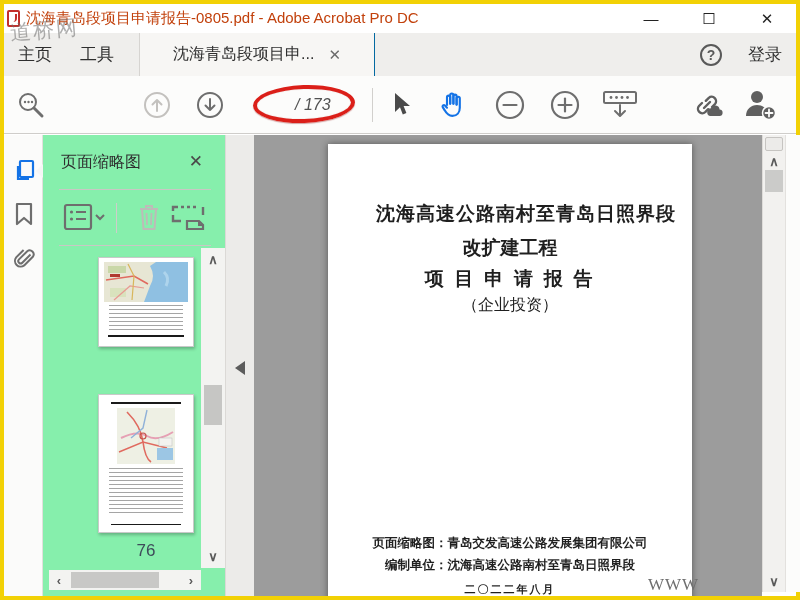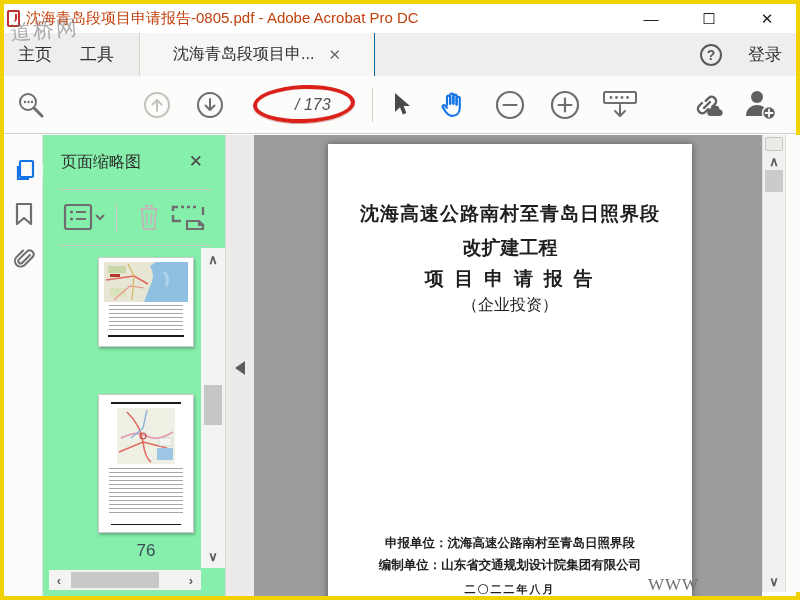--- a/index.html
+++ b/index.html
@@ -60,21 +60,21 @@
   .scroll-arrow { color:#5a5a5a; font-size:13px; text-align:center; width:100%; position:absolute; font-weight:bold; }
   .v-thumb { position:absolute; left:3px; top:137px; width:18px; height:40px; background:#c6c6c4; }
   .h-scroll { position:absolute; left:6px; bottom:6px; width:152px; height:20px; background:#f3f3f1; display:flex; align-items:center; }
   .h-thumb { position:absolute; left:22px; top:2px; width:88px; height:16px; background:#c8c8c6; }
 
   .collapse-strip { position:absolute; left:221px; top:0; width:29px; bottom:0; background:#ecebe9; border-left:1px solid #dbd9d6; }
   .collapse-arrow { position:absolute; left:9px; top:226px; width:0; height:0; border-top:7px solid transparent; border-bottom:7px solid transparent; border-right:10px solid #5c5c5c; }
 
   .docarea { position:absolute; left:250px; top:0; width:508px; bottom:0; background:#9c9c9c; overflow:hidden; }
   .page { position:absolute; left:74px; top:9px; width:364px; height:470px; background:#fff; box-shadow:0 0 7px rgba(0,0,0,.45); font-family:"Liberation Serif", serif; color:#1f1f1f; }
-  .pg-t1 { position:absolute; top:57px; width:100%; text-align:center; font-size:19px; font-weight:bold; letter-spacing:1px; }
+  .pg-t1 { position:absolute; top:57px; width:100%; text-align:left; font-size:19px; font-weight:bold; letter-spacing:1px;padding-left:48px; }
   .pg-t2 { position:absolute; top:91px; width:100%; text-align:center; font-size:19px; font-weight:bold; }
   .pg-t3 { position:absolute; top:122px; width:100%; text-align:center; font-size:19px; font-weight:bold; letter-spacing:3px; }
   .pg-sub { position:absolute; top:151px; width:100%; text-align:center; font-size:16px; }
   .pg-unit1 { position:absolute; top:391px; width:100%; text-align:center; font-size:12.5px; font-weight:bold; }
   .pg-unit2 { position:absolute; top:413px; width:100%; text-align:center; font-size:12.5px; font-weight:bold; }
   .pg-date { position:absolute; top:438px; width:100%; text-align:center; font-size:11px; font-weight:bold; letter-spacing:2px; }
   .wm-www { position:absolute; left:394px; top:440px; font-size:17px; color:#6f6f6f; font-family:"Liberation Serif", serif; letter-spacing:1px; z-index:2; }
 
   .main-vscroll { position:absolute; left:758px; top:131px; width:23px; bottom:4px; background:#f2f1ef; border-left:1px solid #dedcd9; }
   .mvs-btn { position:absolute; left:2px; top:2px; width:18px; height:14px; background:#ecebe9; border:1px solid #c6c4c1; border-radius:2px; }
@@ -297,22 +297,22 @@
     <div class="collapse-strip">
       <div class="collapse-arrow"></div>
     </div>
 
     <div class="docarea">
       <div class="page">
         <div class="pg-t1">沈海高速公路南村至青岛日照界段</div>
         <div class="pg-t2">改扩建工程</div>
         <div class="pg-t3">项 目 申 请 报 告</div>
         <div class="pg-sub">（企业投资）</div>
-        <div class="pg-unit1">申报单位：沈海高速公路南村至青岛日照界段</div>
-        <div class="pg-unit2">编制单位：山东省交通规划设计院集团有限公司</div>
+        <div class="pg-unit1">页面缩略图：青岛交发高速公路发展集团有限公司</div>
+        <div class="pg-unit2">编制单位：沈海高速公路南村至青岛日照界段</div>
         <div class="pg-date">二〇二二年八月</div>
       </div>
       <div class="wm-www">WWW</div>
     </div>
 
   </div>
 
   <div class="main-vscroll">
     <div class="mvs-btn"></div>
     <div class="scroll-arrow" style="top:19px;">∧</div>

